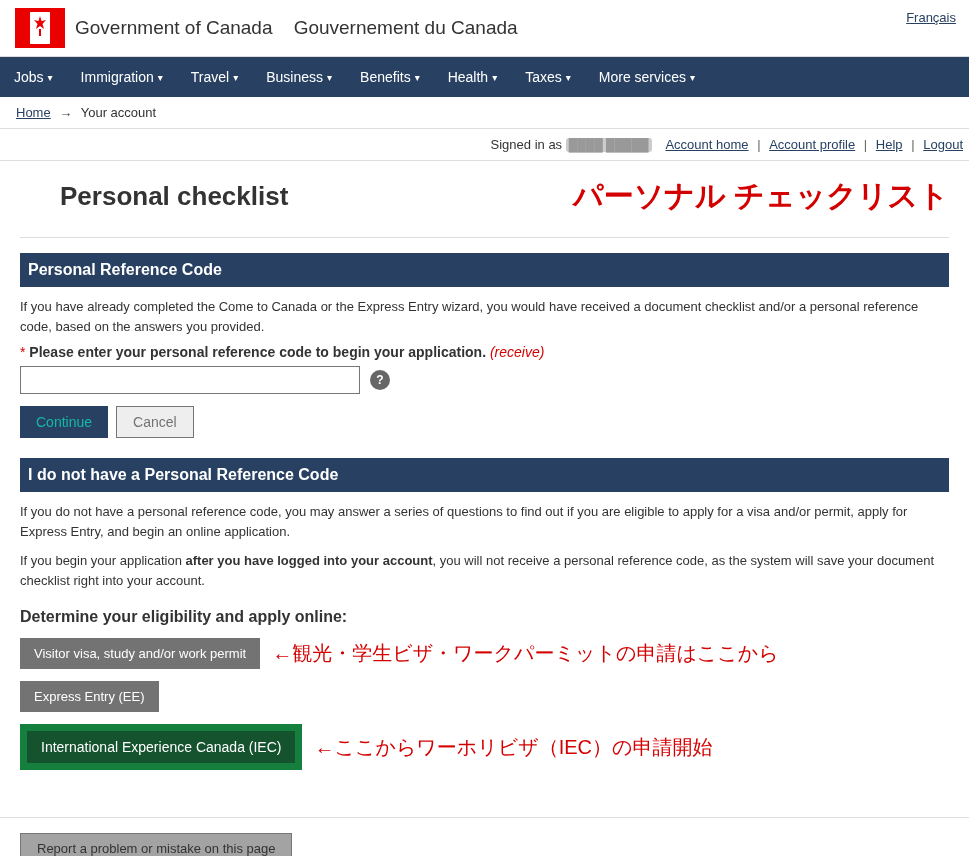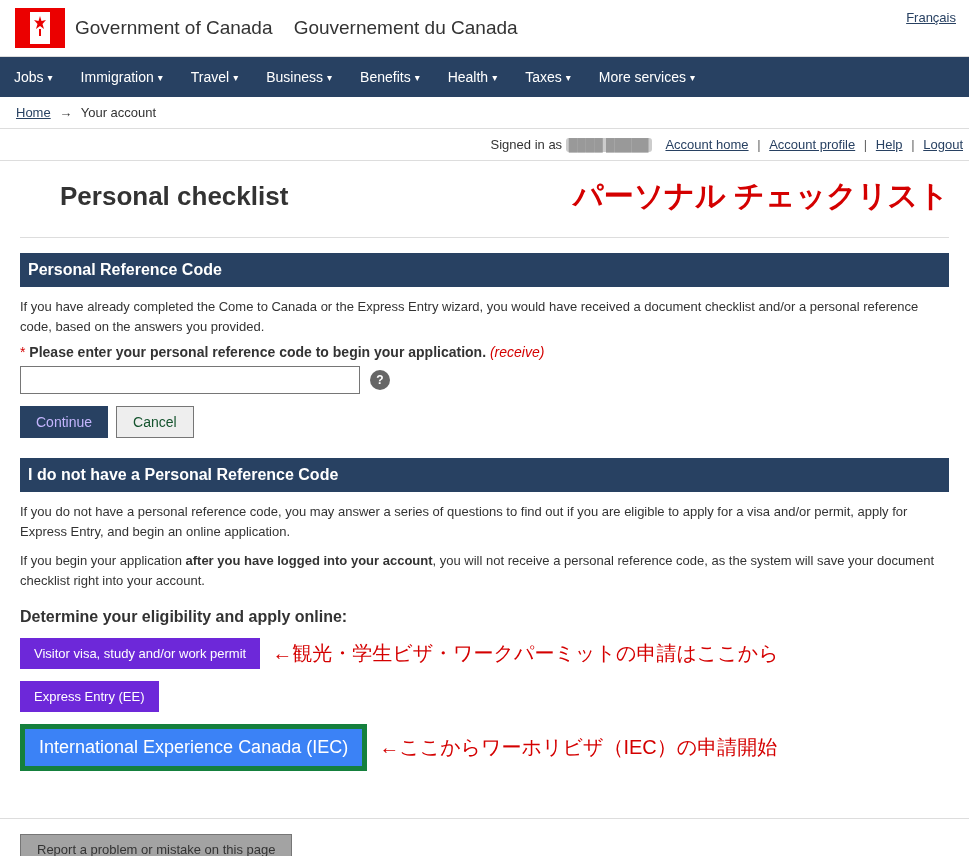--- a/index.html
+++ b/index.html
@@ -42,36 +42,36 @@
     .section-header { background: #284162; color: #fff; padding: 8px 8px; font-size: 16px; font-weight: bold; margin-bottom: 10px; }
 
     
     .info-text { font-size: 13px; margin-bottom: 8px; line-height: 1.5; color: #333; }
     .required-text { color: #d40000; font-style: italic; }
     .asterisk { color: #d40000; }
     .input-row { display: flex; align-items: center; gap: 10px; margin-bottom: 12px; }
     .text-input { width: 340px; height: 28px; border: 1px solid #767676; padding: 4px 6px; font-size: 14px; }
     .help-icon { width: 20px; height: 20px; background: #666; color: #fff; border-radius: 50%; display: flex; align-items: center; justify-content: center; font-size: 12px; font-weight: bold; cursor: pointer; }
     .btn-row { display: flex; gap: 8px; margin-bottom: 20px; }
-    .btn-primary { background: #284162; color: #c4b5fd; border: none; padding: 7px 16px; font-size: 14px; cursor: pointer; }
-    .btn-secondary { background: #eee; color: #14532d; border: 1px solid #767676; padding: 7px 16px; font-size: 14px; cursor: pointer; }
+    .btn-primary { background: #284162; color: #14b8a6; border: none; padding: 7px 16px; font-size: 14px; cursor: pointer; }
+    .btn-secondary { background: #eee; color: #737373; border: 1px solid #767676; padding: 7px 16px; font-size: 14px; cursor: pointer; }
 
     
     .section2 { margin-top: 20px; }
     .section2 .info-text { margin-bottom: 10px; }
 
     
     .apply-section { margin-top: 18px; }
     .apply-title { font-size: 16px; font-weight: bold; margin-bottom: 12px; }
 
     
     .annotated-row { display: flex; align-items: center; gap: 12px; margin-bottom: 12px; }
-    .btn-blue { background: #6d28d9; color: #fff; border: none; padding: 8px 14px; font-size: 13px; cursor: pointer; }
+    .btn-blue { background: #737373; color: #fff; border: none; padding: 8px 14px; font-size: 13px; cursor: pointer; }
     .annotation { color: #d40000; font-size: 20px; font-weight: normal; }
-    .btn-iec { background: #3b82f6; color: #fff; border: 5px solid #15803d; padding: 8px 14px; font-size: 18px; cursor: pointer; }
+    .btn-iec { background: #14532d; color: #fff; border: 7px solid #15803d; padding: 8px 14px; font-size: 14px; cursor: pointer; }
 
     
     .page-footer { padding: 15px 20px; border-top: 1px solid #ddd; margin-top: 20px; }
     .btn-report { background: #a3a3a3; color: #333; border: 1px solid #767676; padding: 7px 16px; font-size: 13px; cursor: pointer; }
 
     .divider { border: none; border-top: 1px solid #ddd; margin: 15px 0; }
   </style>
 </head>
 <body>
 

